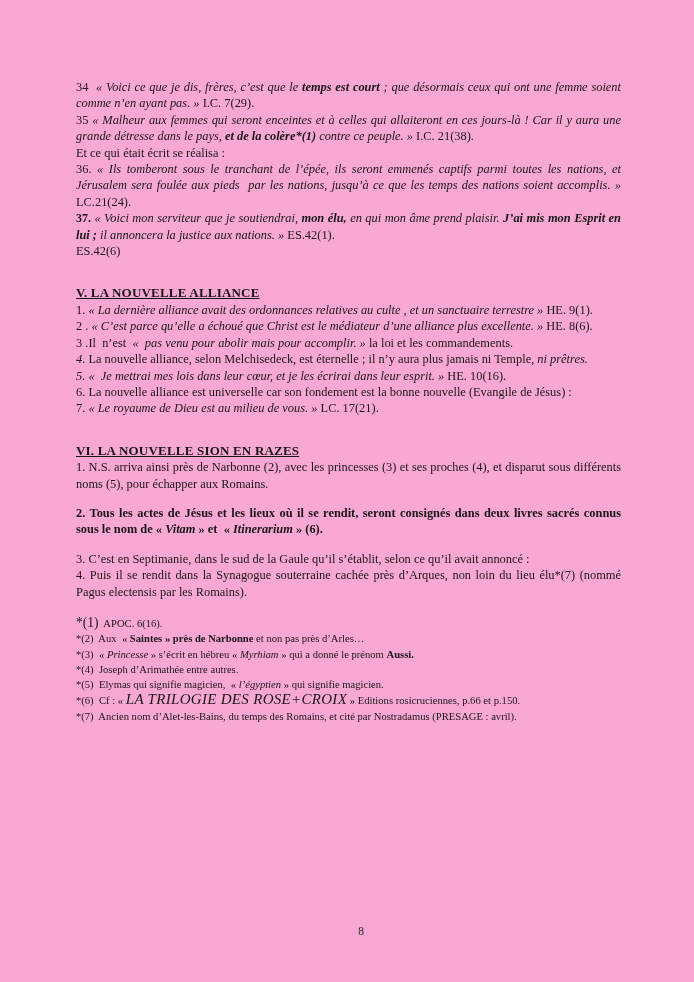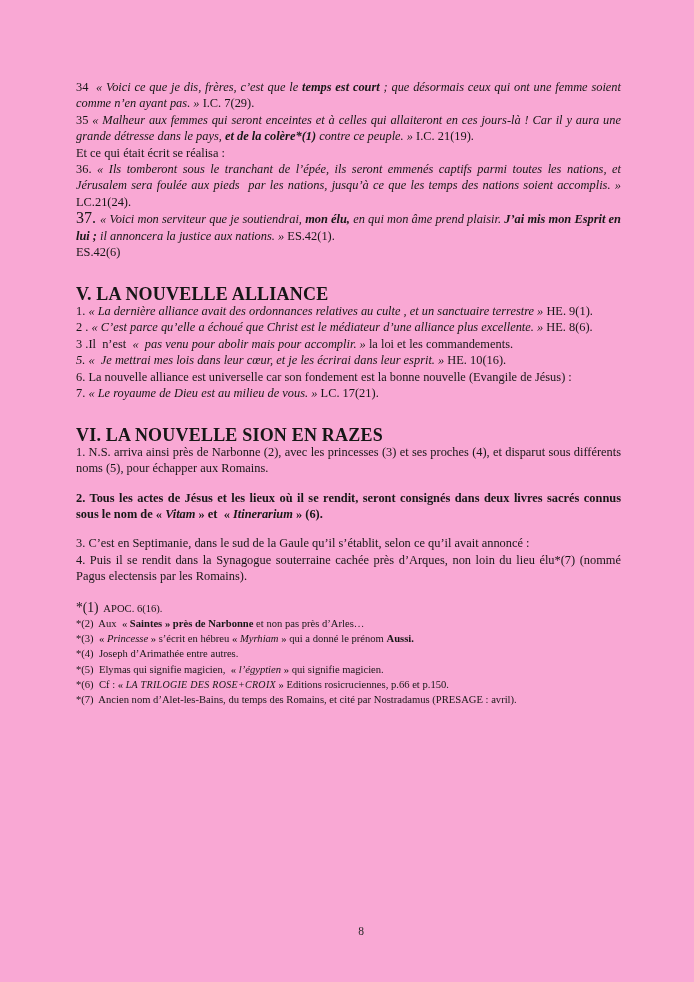--- a/index.html
+++ b/index.html
@@ -19,56 +19,57 @@
     top: 79px;
     width: 545px;
   }
   .para {
     margin: 0;
     font-size: 12.4px;
     line-height: 16.4px;
     white-space: pre-wrap;
   }
   .just { text-align: justify; }
-  .heading { font-weight: bold; font-size: 18px; letter-spacing: 0.2px; }
+  .heading { font-weight: bold; font-size: 13px; letter-spacing: 0.2px; text-decoration: underline; }
   .blank { height: 13px; line-height: 13px; }
   .fn { font-size: 10.6px; line-height: 15.3px; }
   .fn-first { margin-top: 15px; }
   .it { font-style: italic; }
   .bd { font-weight: bold; }
-  .sm { font-size: 16px; }
+  .sm { font-size: 12px; font-weight: bold; }
   .lg { font-size: 13.6px; }
-  .sc { font-size: 10px; letter-spacing: 0.3px; }
+  .sc { font-size: 15px; letter-spacing: 0.3px; }
   .page-number {
     position: absolute;
     left: 0;
     top: 925px;
     width: 100%;
     text-align: center;
     font-size: 11.5px;
     color: #2a2a2a;
   }
 </style>
 </head>
 <body>
 
 <div class="page" style="background: #f9a8d4; color: rgb(23, 23, 23); padding-left: 28px;">
   <div class="text-block">
       <p class="para body just"><span>34&nbsp; </span><span class="it">« Voici ce que je dis, frères, c’est que le </span><span class="it bd">temps est court</span><span class="it"> ; que désormais ceux qui ont une femme soient comme n’en ayant pas. »</span><span> I.C. 7(29).</span></p>
-      <p class="para body just"><span>35 </span><span class="it">« Malheur aux femmes qui seront enceintes et à celles qui allaiteront en ces jours-là ! Car il y aura une grande détresse dans le pays, </span><span class="it bd">et de la colère*(1)</span><span class="it"> contre ce peuple. »</span><span> I.C. 21(19).</span></p>
+      <p class="para body just"><span>35 </span><span class="it">« Malheur aux femmes qui seront enceintes et à celles qui allaiteront en ces jours-là ! Car il y aura une grande détresse dans le pays, </span><span class="it bd">et de la colère*(1)</span><span class="it"> contre ce peuple. »</span><span> I.C. 21(38).</span></p>
       <p class="para body"><span>Et ce qui était écrit se réalisa :</span></p>
       <p class="para body just"><span>36. </span><span class="it">« Ils tomberont sous le tranchant de l’épée, ils seront emmenés captifs parmi toutes les nations, et Jérusalem sera foulée aux pieds&nbsp; par les nations, jusqu’à ce que les temps des nations soient accomplis. »</span><span> LC.21(24).</span></p>
       <p class="para body just"><span class="sm">37. </span><span class="it">« Voici mon serviteur que je soutiendrai, </span><span class="it bd">mon élu,</span><span class="it"> en qui mon âme prend plaisir. </span><span class="it bd">J’ai mis mon Esprit en lui ;</span><span class="it"> il annoncera la justice aux nations. »</span><span> ES.42(1).</span></p>
       <p class="para body"><span>ES.42(6)</span></p>
       <p class="para blank"></p>
       <p class="para blank"></p>
       <p class="para heading"><span class="bd">V. LA NOUVELLE ALLIANCE</span></p>
       <p class="para body just"><span>1. </span><span class="it">« La dernière alliance avait des ordonnances relatives au culte , et un sanctuaire terrestre »</span><span> HE. 9(1).</span></p>
       <p class="para body just"><span>2 . </span><span class="it">« C’est parce qu’elle a échoué que Christ est le médiateur d’une alliance plus excellente. »</span><span> HE. 8(6).</span></p>
       <p class="para body"><span>3 .Il&nbsp; n’est&nbsp; </span><span class="it">«&nbsp; pas venu pour abolir mais pour accomplir. »</span><span> la loi et les commandements.</span></p>
+      <p class="para body just"><span class="it">4</span><span>. La nouvelle alliance, selon Melchisedeck, est éternelle ; il n’y aura plus jamais ni Temple, </span><span class="it">ni prêtres.</span></p>
       <p class="para body"><span class="it">5. </span><span class="it">«&nbsp; Je mettrai mes lois dans leur cœur, et je les écrirai dans leur esprit. »</span><span> HE. 10(16).</span></p>
       <p class="para body just"><span>6. La nouvelle alliance est universelle car son fondement est la bonne nouvelle (Evangile de Jésus) :</span></p>
       <p class="para body"><span>7. </span><span class="it">« Le royaume de Dieu est au milieu de vous. »</span><span> LC. 17(21).</span></p>
       <p class="para blank"></p>
       <p class="para blank"></p>
       <p class="para heading"><span class="bd">VI. LA NOUVELLE SION EN RAZES</span></p>
       <p class="para body just"><span>1. N.S. arriva ainsi près de Narbonne (2), avec les princesses (3) et ses proches (4), et disparut sous différents noms (5), pour échapper aux Romains.</span></p>
       <p class="para blank"></p>
       <p class="para body just"><span class="bd">2. Tous les actes de Jésus et les lieux où il se rendit, seront consignés dans deux livres sacrés connus sous le nom de « </span><span class="it bd">Vitam</span><span class="bd"> » et&nbsp; « </span><span class="it bd">Itinerarium</span><span class="bd"> » (6).</span></p>
       <p class="para blank"></p>

